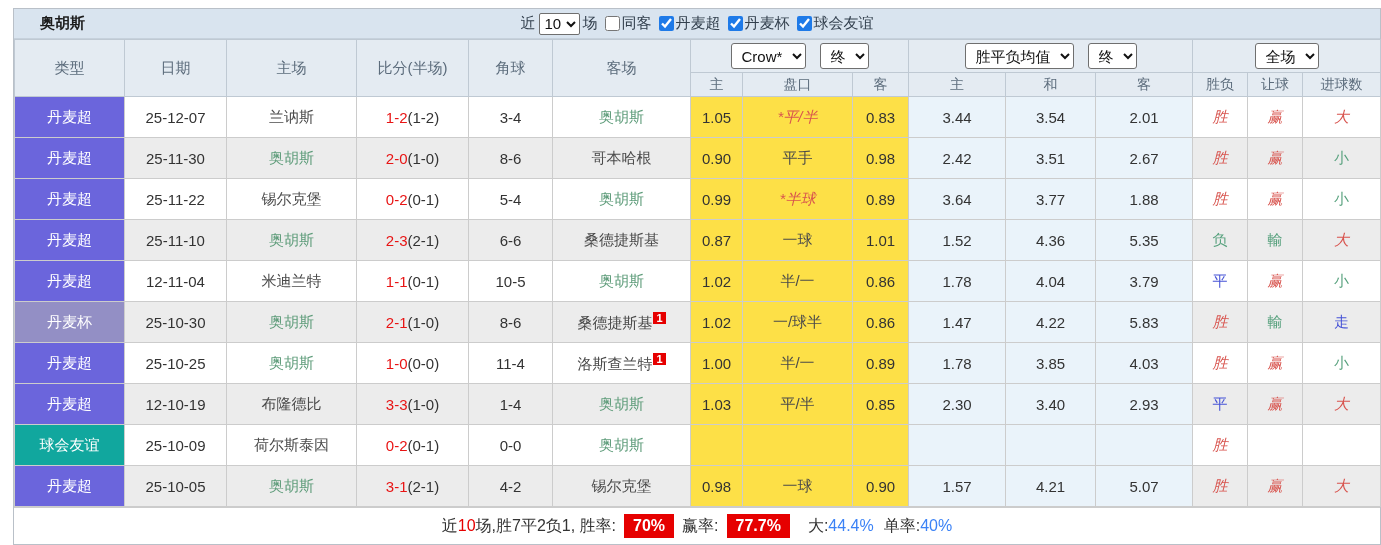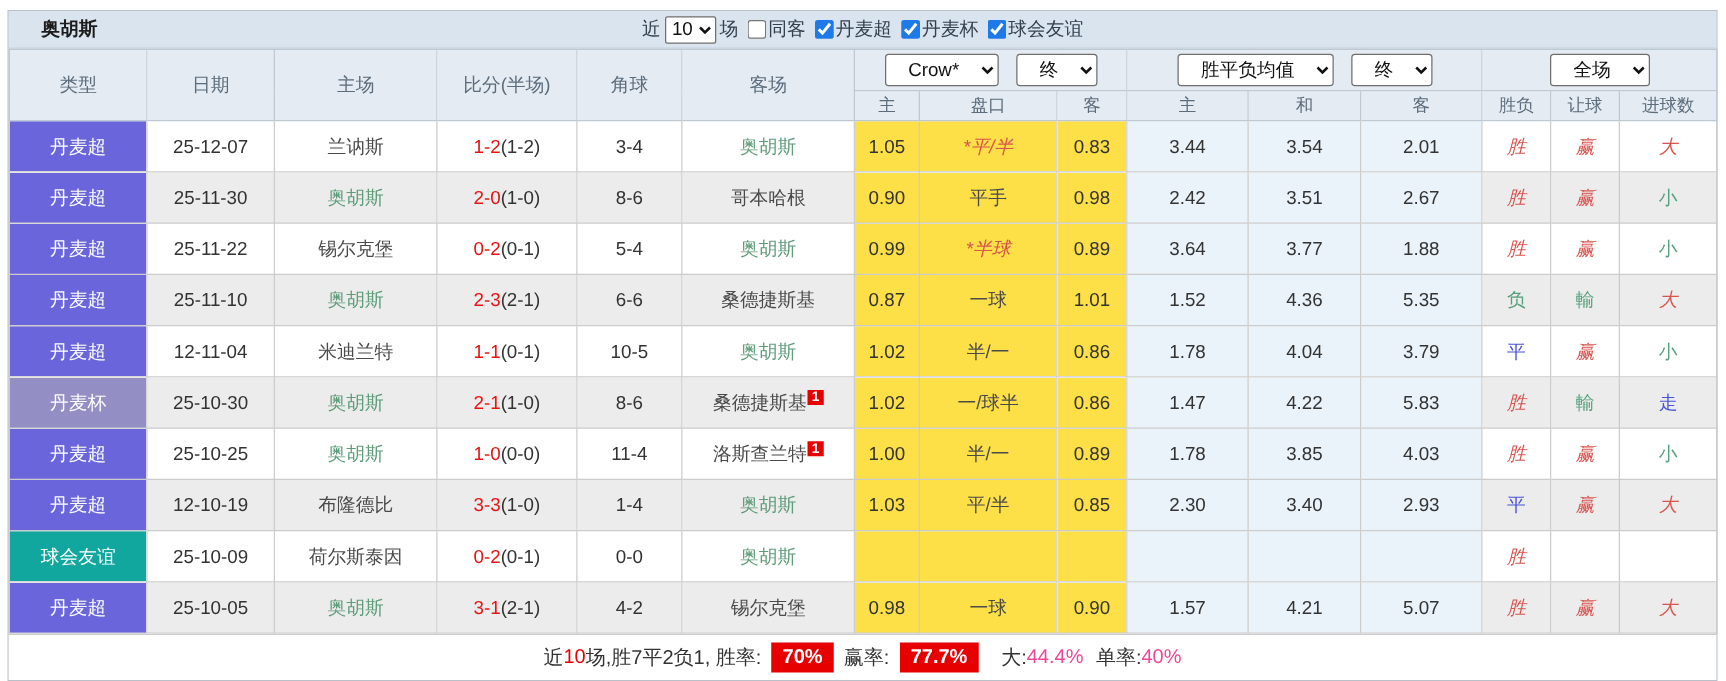--- a/index.html
+++ b/index.html
@@ -1,39 +1,39 @@
 <!DOCTYPE html>
 <html><head>
 <meta charset="utf-8">
 <style>
   * { box-sizing: border-box; }
   html,body { margin:0; padding:0; background:#fff; width:1381px; height:545px;
     font-family:"Liberation Sans","DejaVu Sans",sans-serif; }
-  .wrap { position:absolute; left:6px; top:8px; width:1368px; border:1px solid #b9c0c8; background:#fff; }
+  .wrap { position:absolute; left:13px; top:8px; width:1368px; border:1px solid #b9c0c8; background:#fff; }
 
   
   .titlebar { position:relative; height:30px; background:#d9e4ef; display:flex; align-items:center;
     border-bottom:1px solid #c6d1dc; }
   .team-title { position:absolute; left:26px; font-weight:bold; font-size:15px; color:#1c1c1c; }
   .controls { margin:0 auto; display:flex; align-items:center; gap:3px; font-size:15px; color:#33404e; }
   .controls select { font-size:15px; font-family:inherit; background:#fff; color:#111;
     border:1px solid #6f6f6f; border-radius:2px; padding:0 1px; height:22px; }
   .chk { display:flex; align-items:center; cursor:pointer; }
   .chk input { width:15px; height:15px; margin:0 2px 0 4px; accent-color:#1e7ae8; }
 
   
   table { border-collapse:collapse; table-layout:fixed; width:1366px; font-size:15px; }
   th,td { border:1px solid #ccc; text-align:center; padding:0 2px; overflow:hidden; white-space:nowrap; }
   thead th { background:#e4ebf2; color:#5c6c7c; font-weight:normal; border-color:#bfc9d3; }
   thead tr.hA { height:33px; }
   thead tr.hB { height:24px; font-size:14px; }
   .selcell { background:#e4ebf2; }
   .selwrap { display:flex; justify-content:center; align-items:center; gap:14px; }
   .selwrap select { font-size:15px; font-family:inherit; background:#fff; color:#111;
-    border:1px solid #6f6f6f; border-radius:3px; height:26px; padding:0 14px; }
+    border:1px solid #6f6f6f; border-radius:3px; height:26px; padding:0 6px; }
 
   tbody tr { height:41px; background:#fff; }
   tbody td { color:#333; }
   tbody tr:nth-child(even) td.tint { background:#ececec; }
   td.crow { background:#fde047; }
   td.avg  { background:#eaf3fa; }
   td.type { color:#fff; font-size:15px; }
   td.type[data-tk="league"]   { background:#6b65dc; }
   td.type[data-tk="cup"]      { background:#938fc5; }
   td.type[data-tk="friendly"] { background:#11a79e; }
@@ -47,21 +47,21 @@
   sup.badge { background:#e60000; color:#fff; font-size:11px; font-weight:bold;
     padding:0 3px; margin-left:1px; line-height:13px; }
   sup.badge:empty { display:none; }
 
   
   .summary { height:37px; display:flex; align-items:center; justify-content:center;
     font-size:16px; background:#fff; border-top:1px solid #ccc; }
   .summary span { display:inline-block; }
   .s-dark { color:#333; }
   .s-red  { color:#e60000; }
-  .s-blue { color:#ec4899; }
+  .s-blue { color:#3b82f6; }
   .rate-badge { background:#e60000; color:#fff; font-weight:bold; padding:3px 9px; margin:10px 8px; }
   .sp { margin-left:10px; }
 </style>
 </head>
 <body>
 
 <div class="wrap">
 
   <div class="titlebar">
     <span class="team-title">奥胡斯</span>

